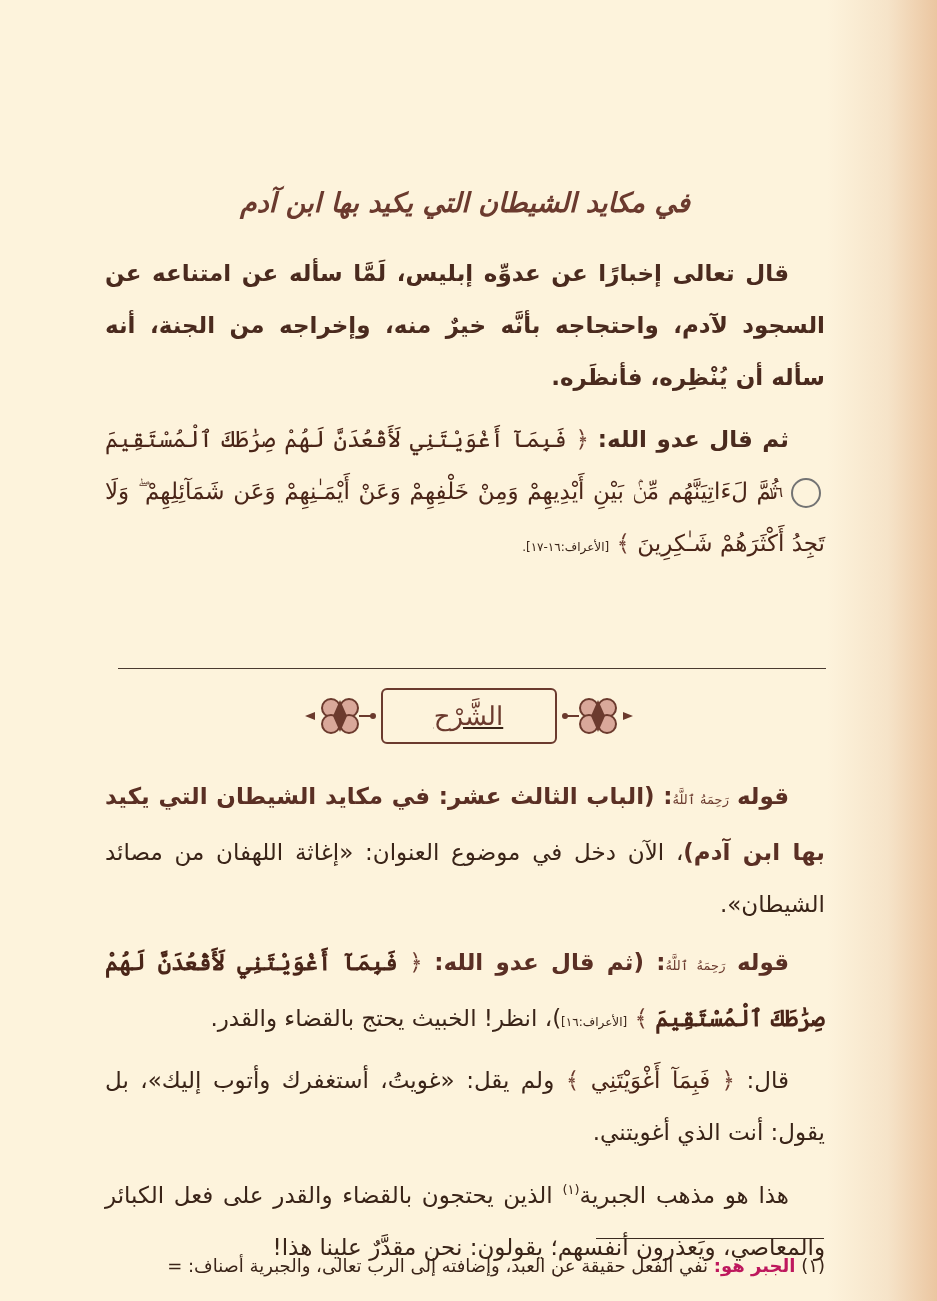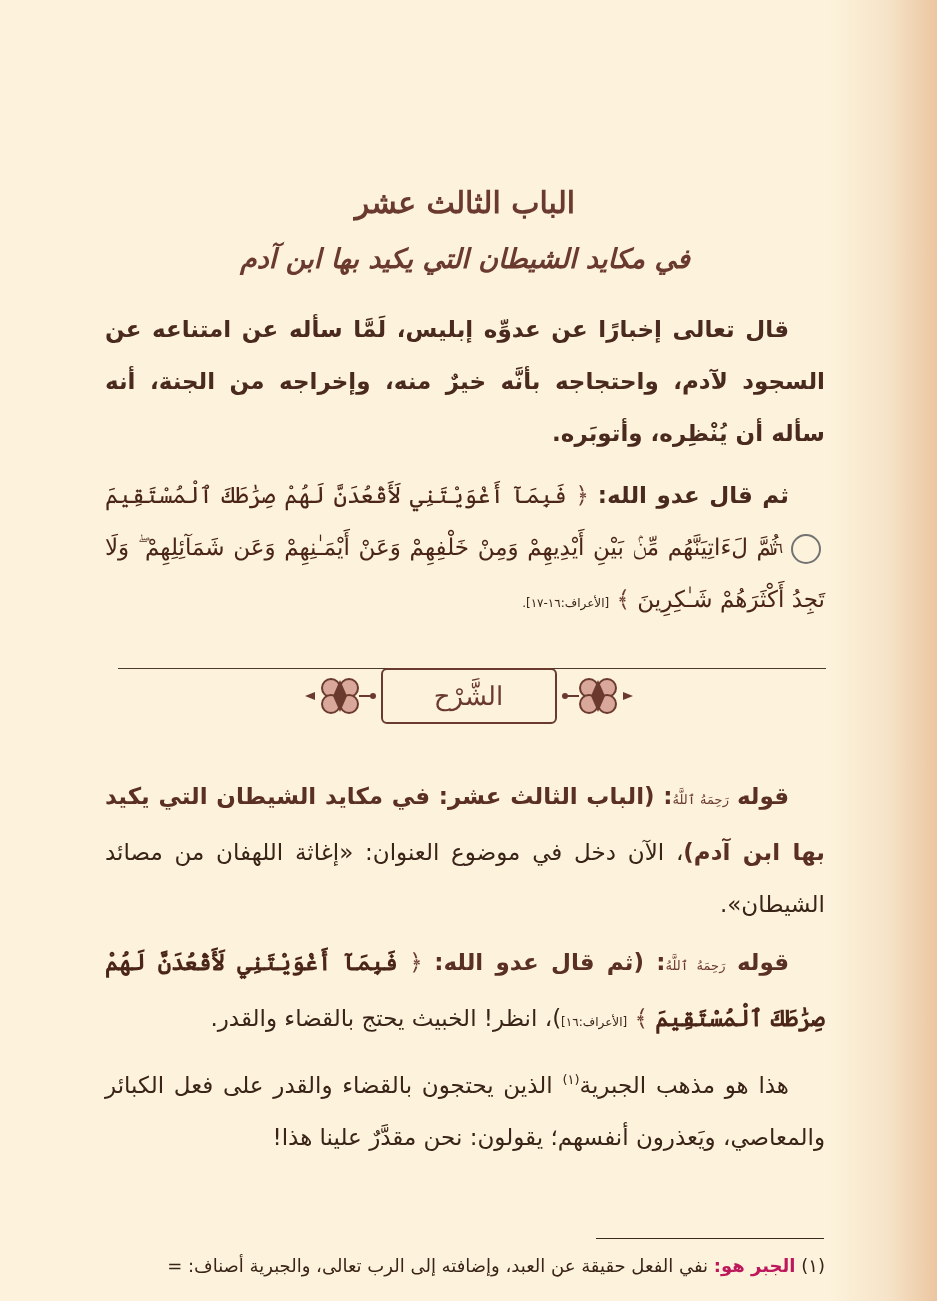--- a/index.html
+++ b/index.html
@@ -40,22 +40,22 @@
   .verse-num {
     display: inline-block; width: 26px; height: 26px; line-height: 24px;
     border: 2px solid #737373; border-radius: 50%; text-align: center;
     font-size: 14px; vertical-align: middle; margin: 0 4px; color: #4a2518;
   }
   .rule {
     position: absolute; left: 118px; width: 708px; top: 668px;
     border-top: 1.5px solid #4a3a30;
   }
   .sharh-banner {
-    position: absolute; left: 296px; top: 668px; width: 345px; height: 56px;
-    display: flex; align-items: center; justify-content: center;
+    position: absolute; left: 296px; top: 688px; width: 345px; height: 56px;
+    display: flex; align-items: center; justify-content: center; text-decoration: underline;
   }
   .sharh-box {
     width: 172px; height: 52px; border: 2px solid #6b3a2e; border-radius: 6px;
     display: flex; align-items: center; justify-content: center;
     font-family: "DejaVu Serif", serif; font-size: 26px; color: #6b3a2e;
     background: #fdf3dc; direction: rtl;
   }
   .ornament { width: 80px; height: 44px; }
   .commentary {
     position: absolute; left: 105px; top: 770px; width: 720px;
@@ -73,24 +73,23 @@
   }
   .fn-lead { font-weight: bold; color: #be185d; }
   sup { font-size: 13px; }
 </style>
 </head>
 <body>
 
 <div class="page-edge"></div>
 
 <div class="content">
-  <h1 class="chapter-title">الباب الثالث عشر</h1>
   <h2 class="chapter-subtitle">في مكايد الشيطان التي يكيد بها ابن آدم</h2>
 
-  <p class="intro indent">قال تعالى إخبارًا عن عدوِّه إبليس، لَمَّا سأله عن امتناعه عن السجود لآدم، واحتجاجه بأنَّه خيرٌ منه، وإخراجه من الجنة، أنه سأله أن يُنْظِره، وأتوبَره.</p>
+  <p class="intro indent">قال تعالى إخبارًا عن عدوِّه إبليس، لَمَّا سأله عن امتناعه عن السجود لآدم، واحتجاجه بأنَّه خيرٌ منه، وإخراجه من الجنة، أنه سأله أن يُنْظِره، فأنظَره.</p>
 
   <p class="indent" style="margin-top:10px;">
     <span class="intro">ثم قال عدو الله:</span>
     <span class="bracket">﴿</span>
     <span class="quran">فَبِمَآ أَغْوَيْتَنِي لَأَقْعُدَنَّ لَهُمْ صِرَٰطَكَ ٱلْمُسْتَقِيمَ</span>
     <span class="verse-num">١٦</span>
     <span class="quran">ثُمَّ لَءَاتِيَنَّهُم مِّنۢ بَيْنِ أَيْدِيهِمْ وَمِنْ خَلْفِهِمْ وَعَنْ أَيْمَـٰنِهِمْ وَعَن شَمَآئِلِهِمْ ۖ وَلَا تَجِدُ أَكْثَرَهُمْ شَـٰكِرِينَ</span>
     <span class="bracket">﴾</span>
     <span class="ref">[الأعراف:١٦-١٧].</span>
   </p>
@@ -132,20 +131,27 @@
 
   <p class="indent">
     <span class="bold">قوله</span>
     <span class="honor">رَحِمَهُ ٱللَّهُ</span><span class="bold">: (ثم قال عدو الله:</span>
     <span class="bracket">﴿</span>
     <span class="quran bold">فَبِمَآ أَغْوَيْتَنِي لَأَقْعُدَنَّ لَهُمْ صِرَٰطَكَ ٱلْمُسْتَقِيمَ</span>
     <span class="bracket">﴾</span>
     <span class="ref">[الأعراف:١٦]</span><span>)، انظر! الخبيث يحتج بالقضاء والقدر.</span>
   </p>
 
+  <p class="indent">
+    <span>قال:</span>
+    <span class="bracket">﴿</span>
+    <span class="quran">فَبِمَآ أَغْوَيْتَنِي</span>
+    <span class="bracket">﴾</span>
+    <span>ولم يقل: «غويتُ، أستغفرك وأتوب إليك»، بل يقول: أنت الذي أغويتني.</span>
+  </p>
 
   <p class="indent">
     <span>هذا هو مذهب الجبرية</span><sup>(١)</sup><span> الذين يحتجون بالقضاء والقدر على فعل الكبائر والمعاصي، ويَعذرون أنفسهم؛ يقولون: نحن مقدَّرٌ علينا هذا!</span>
   </p>
 </div>
 
 <div class="fn-rule"></div>
 
 <div class="footnote">
   <span>(١)</span>

